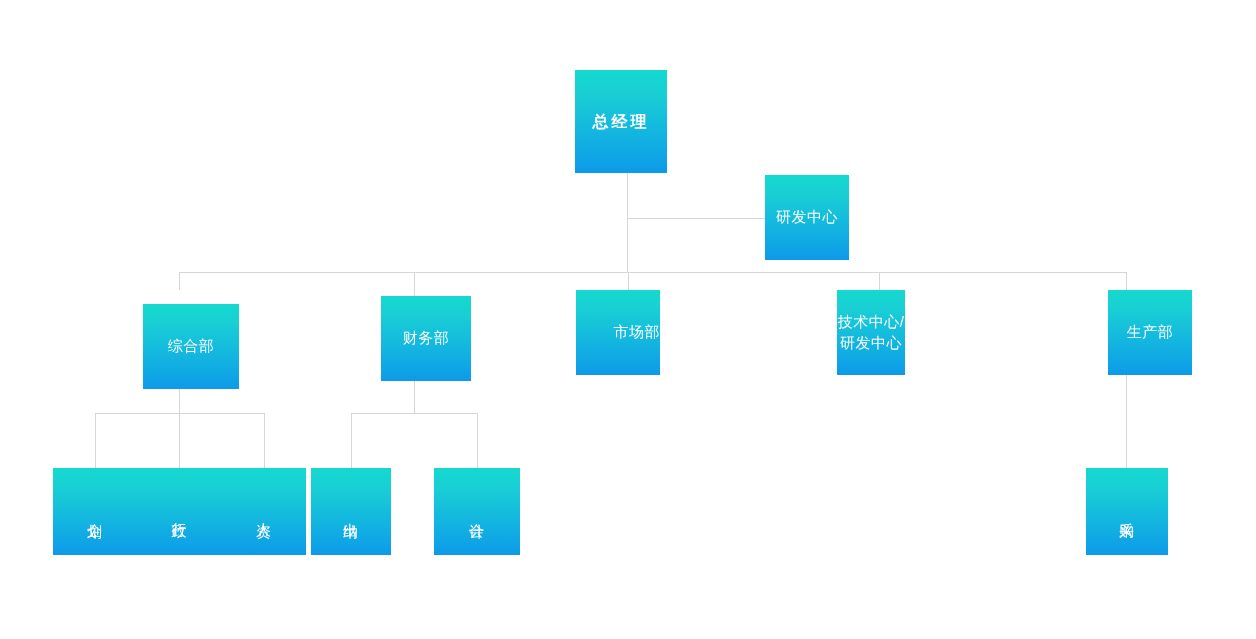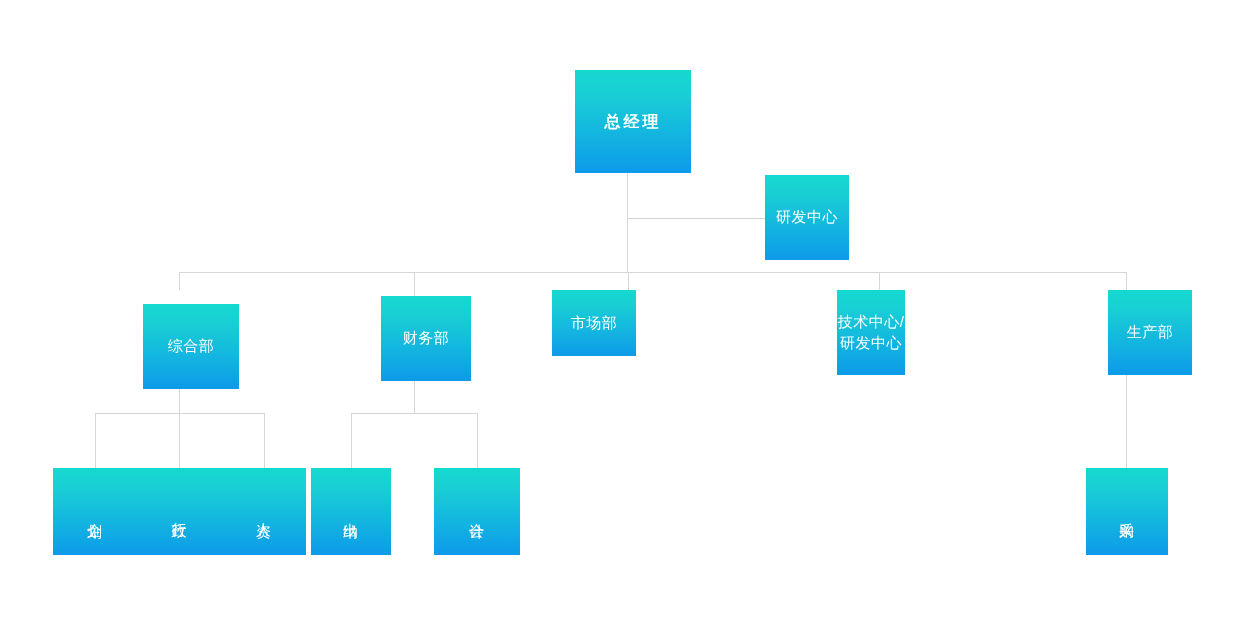--- a/index.html
+++ b/index.html
@@ -89,37 +89,37 @@
   <div class="conn v" style="left:179px; top:413px; height:55px;"></div>
   <div class="conn v" style="left:264px; top:413px; height:55px;"></div>
 
   <div class="conn v" style="left:414px; top:381px; height:32px;"></div>
   <div class="conn h" style="left:351px; top:413px; width:127px;"></div>
   <div class="conn v" style="left:351px; top:413px; height:55px;"></div>
   <div class="conn v" style="left:477px; top:413px; height:55px;"></div>
 
   <div class="conn v" style="left:1126px; top:375px; height:93px;"></div>
 
-  <div class="node root" style="left:575px; top:70px; width:116px; height:103px;">
+  <div class="node root" style="left:575px; top:70px; width:92px; height:103px;">
     <span class="label">总经理</span>
   </div>
 
   <div class="node" style="left:765px; top:175px; width:84px; height:85px;">
     <span class="label">研发中心</span>
   </div>
 
   <div class="node" style="left:137px; top:304px; width:96px; height:85px;margin-left:6px;">
     <span class="label">综合部</span>
   </div>
 
   <div class="node" style="left:381px; top:296px; width:90px; height:85px;">
     <span class="label">财务部</span>
   </div>
 
-  <div class="node" style="left:552px; top:290px; width:84px; height:66px;">
+  <div class="node" style="left:576px; top:290px; width:84px; height:85px;justify-content:flex-end;">
     <span class="label">市场部</span>
   </div>
 
   <div class="node two-line" style="left:837px; top:290px; width:68px; height:85px;">
     <span class="label">技术中心/
 研发中心</span>
   </div>
 
   <div class="node" style="left:1084px; top:290px; width:84px; height:85px;margin-left:24px;">
     <span class="label">生产部</span>

